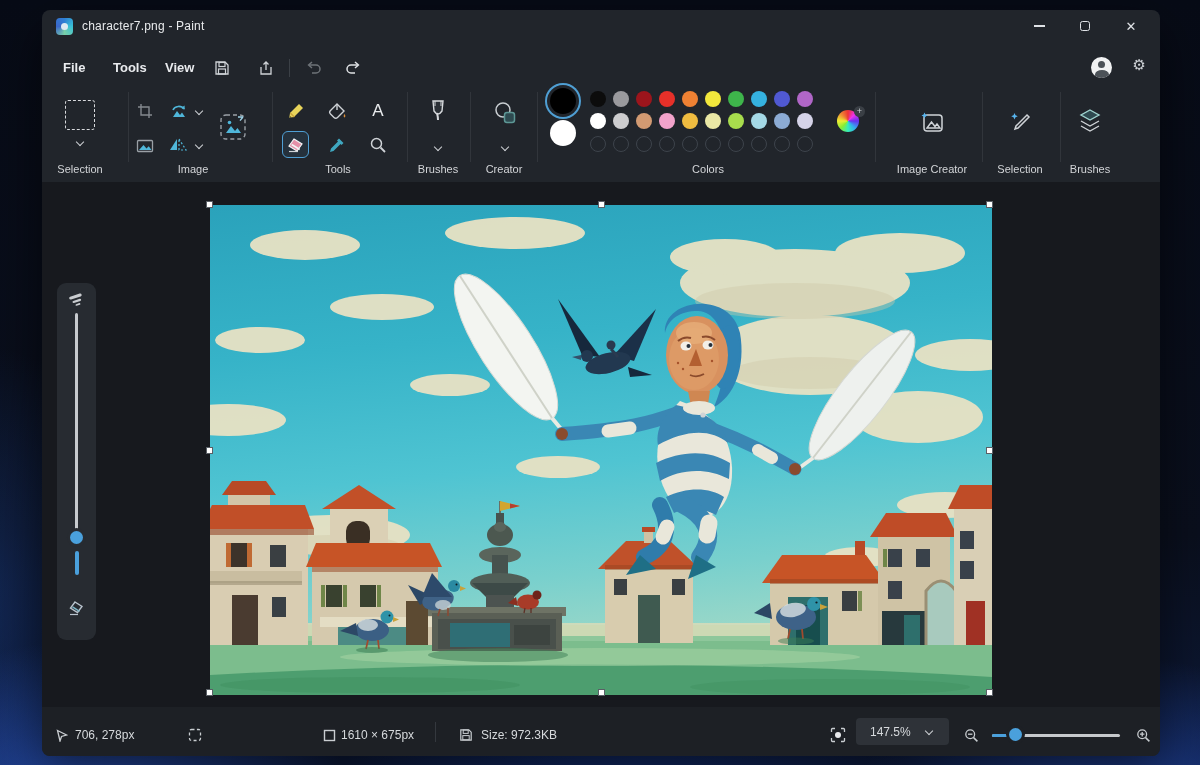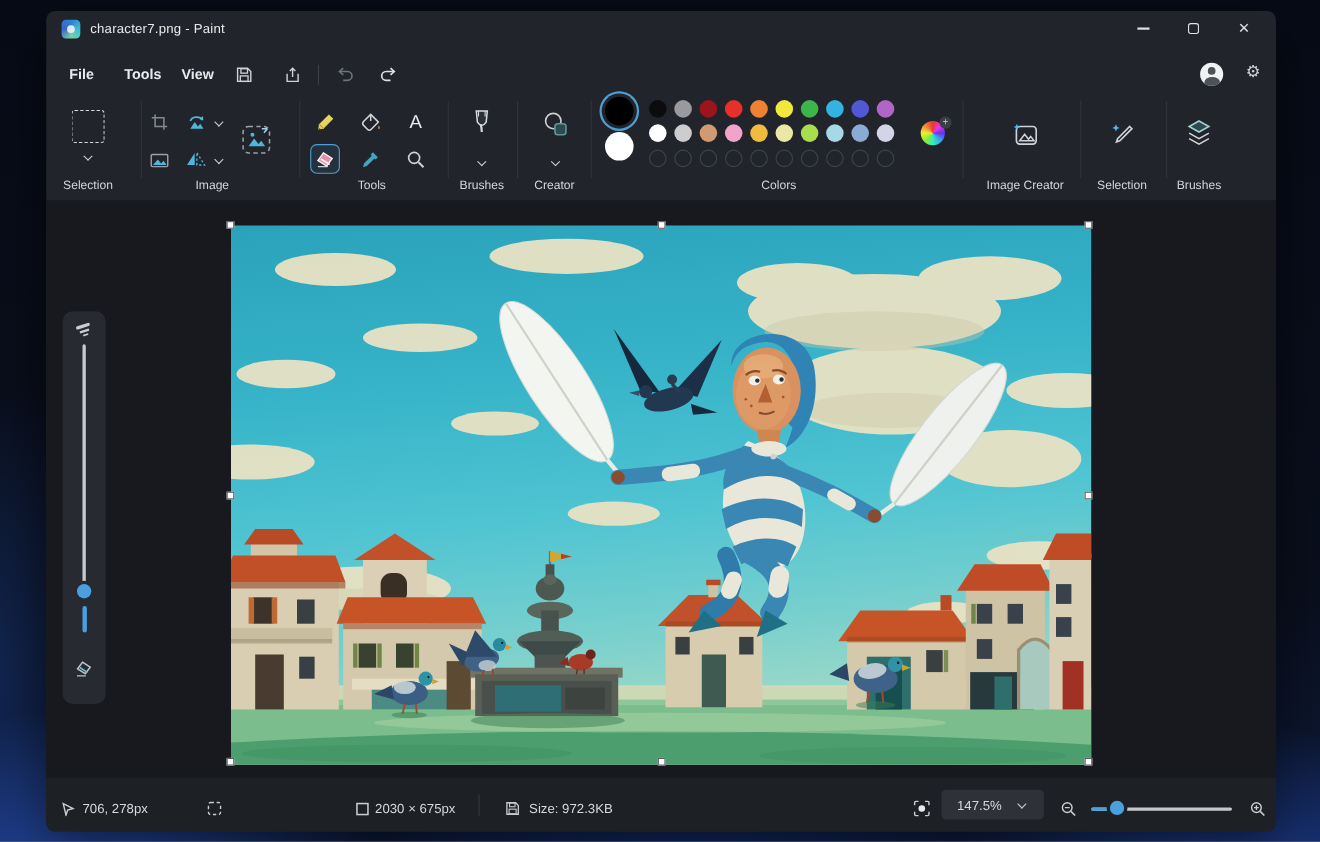--- a/index.html
+++ b/index.html
@@ -582,21 +582,21 @@
     <div class="sb-ico" style="left:145px">
       <svg width="14" height="14" viewBox="0 0 14 14">
           <rect x="1.5" y="1.5" width="11" height="11" rx="2" fill="none" stroke="#c9cdd1" stroke-width="1.3" stroke-dasharray="3 2.4"></rect>
         </svg>
     </div>
     <div class="sb-ico" style="left:279px">
       <svg width="13" height="13" viewBox="0 0 13 13">
           <rect x="1.5" y="1.5" width="10" height="10" fill="none" stroke="#c9cdd1" stroke-width="1.4"></rect>
         </svg>
     </div>
-    <div class="sb-text" style="left:299px">2030 × 675px</div>
+    <div class="sb-text" style="left:299px">1610 × 675px</div>
     <div class="sb-sep"></div>
     <div class="sb-ico" style="left:416px">
       <svg width="14" height="14" viewBox="0 0 14 14">
           <path d="M1.8 1.8 h8 l2.4 2.4 v8 h-10.4 z" fill="none" stroke="#c9cdd1" stroke-width="1.2"></path>
           <rect x="4.2" y="2" width="5" height="3.4" fill="none" stroke="#c9cdd1" stroke-width="1"></rect>
           <rect x="3.8" y="7.6" width="6.4" height="4.2" fill="none" stroke="#c9cdd1" stroke-width="1"></rect>
         </svg>
     </div>
     <div class="sb-text" style="left:439px">Size: 972.3KB</div>
     <div class="sb-ico" style="left:788px">

